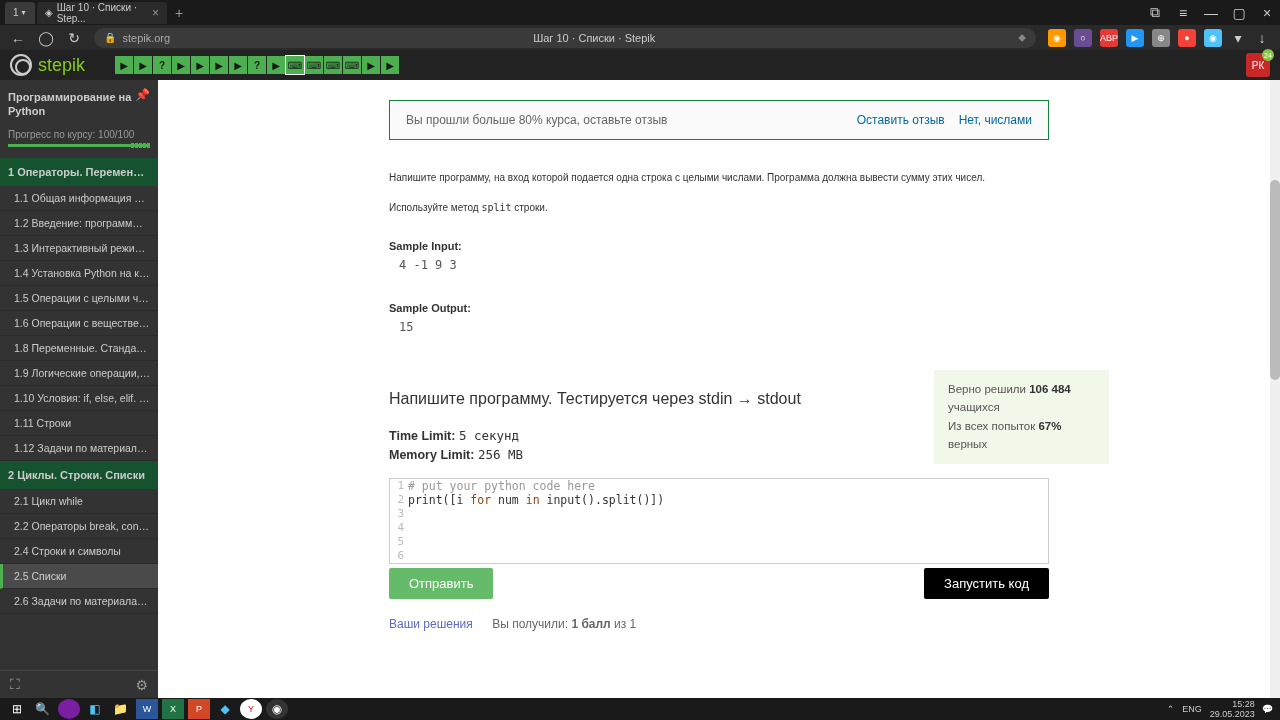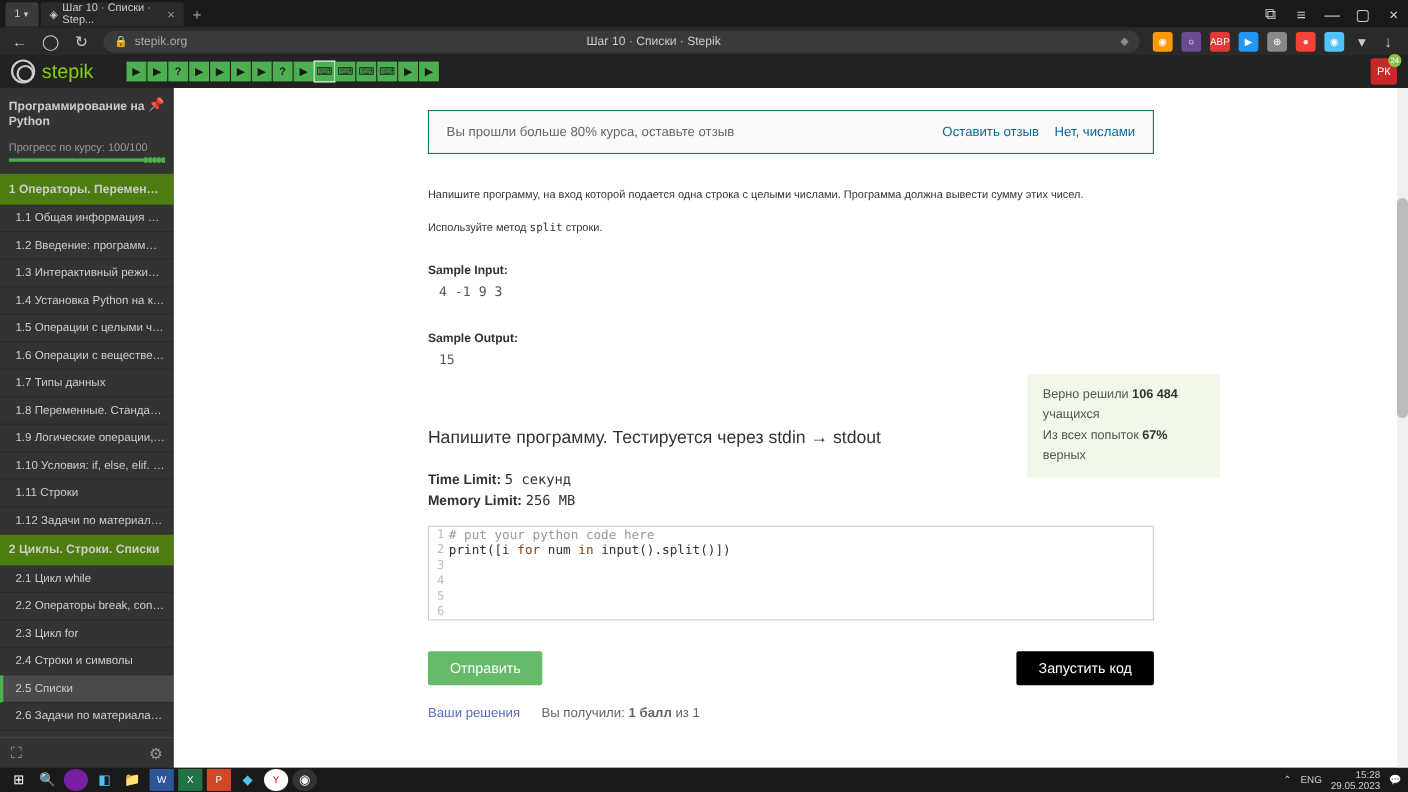--- a/index.html
+++ b/index.html
@@ -40,52 +40,52 @@
 
 .sidebar { width: 158px; background: #333; color: #ccc; font-size: 11px; overflow-y: auto; position: relative; }
 .sidebar-head { padding: 10px 8px 5px; position: relative; }
 .pin-icon { position: absolute; right: 8px; top: 8px; color: #999; font-size: 12px; }
 .course-title { font-weight: bold; margin-bottom: 10px; line-height: 1.3; }
 .progress-label { font-size: 10px; color: #999; margin-bottom: 4px; }
 .progress-bar { height: 3px; background: #555; position: relative; margin-bottom: 6px; }
 .progress-fill { height: 100%; background: #4caf50; }
 .progress-dots { position: absolute; right: 0; top: -1px; display: flex; gap: 1px; }
 .progress-dots span { width: 3px; height: 5px; background: #4caf50; }
-.section-hdr { padding: 8px; font-weight: bold; background: #4d7c0f; cursor: pointer; white-space: nowrap; overflow: hidden; text-overflow: ellipsis; }
+.section-hdr { padding: 8px; font-weight: bold; background: #14532d; cursor: pointer; white-space: nowrap; overflow: hidden; text-overflow: ellipsis; }
 .lesson-item { padding: 6px 8px 6px 14px; cursor: pointer; white-space: nowrap; overflow: hidden; text-overflow: ellipsis; font-size: 10.5px; border-bottom: 1px solid #2a2a2a; }
 .lesson-item.active { background: #4a4a4a; border-left: 3px solid #4caf50; padding-left: 11px; }
 .sidebar-footer { position: absolute; bottom: 0; left: 0; right: 0; height: 28px; background: #333; display: flex; align-items: center; justify-content: space-between; padding: 0 10px; border-top: 1px solid #444; }
 .sidebar-footer span { color: #999; cursor: pointer; font-size: 14px; }
 
 
 .content { flex: 1; background: #fff; overflow-y: auto; padding: 20px 0; color: #333; position: relative; }
 .content-inner { max-width: 700px; margin: 0 auto; padding: 0 20px; }
 .breadcrumb { font-size: 13px; margin-bottom: 20px; color: #555; }
 .breadcrumb b { color: #333; margin-right: 12px; }
 .breadcrumb span { margin-right: 12px; color: #888; }
 .review-box { background: #fafafa; border: 1px solid #15803d; padding: 12px 16px; font-size: 12px; display: flex; align-items: center; margin-bottom: 30px; }
 .review-box .msg { flex: 1; color: #666; }
 .review-box a { color: #0369a1; text-decoration: none; margin-left: 14px; font-size: 12px; }
 .problem-text { font-size: 10px; line-height: 1.6; margin-bottom: 14px; }
 .problem-text code { font-family: monospace; }
 .sample-label { font-weight: bold; font-size: 11px; margin-top: 24px; }
 .sample-value { font-family: monospace; font-size: 12px; padding: 6px 10px; color: #555; }
-.stats-box { float: right; background: #f1f8e9; padding: 10px 14px; font-size: 11.5px; line-height: 1.6; color: #555; margin-right: -60px; width: 175px; }
+.stats-box { float: right; background: #f1f8e9; padding: 10px 14px; font-size: 11.5px; line-height: 1.6; color: #555; margin-top: 30px; margin-right: -60px; width: 175px; }
 .stats-box b { color: #333; }
 .task-title { font-size: 16px; font-weight: normal; margin-top: 50px; margin-bottom: 20px; clear: left; }
 .limits { font-size: 12.5px; margin-bottom: 4px; }
 .limits b { font-weight: bold; }
 .limits .mono { font-family: monospace; }
 .code-editor { border: 1px solid #ccc; margin-top: 16px; font-family: monospace; font-size: 11.5px; background: #fff; }
 .code-line { display: flex; }
 .line-num { width: 18px; text-align: right; padding-right: 4px; color: #bbb; user-select: none; font-size: 11px; line-height: 14px; }
 .line-code { flex: 1; line-height: 14px; white-space: pre; }
 .comment { color: #999; }
 .kw { color: #8b4513; }
-.btn-row { display: flex; margin-top: 28px; gap: 10px; }
+.btn-row { display: flex; margin-top: 4px; gap: 10px; }
 .btn-submit { background: #66bb6a; color: white; border: none; padding: 8px 20px; font-size: 13px; cursor: pointer; border-radius: 2px; }
 .btn-run { background: #000; color: white; border: none; padding: 8px 20px; font-size: 13px; cursor: pointer; margin-left: auto; border-radius: 2px; }
 .solutions-row { margin-top: 18px; font-size: 12px; color: #666; }
 .solutions-row a { color: #5c6bc0; text-decoration: none; margin-right: 16px; }
 
 
 .scrollbar-track { position: absolute; right: 0; top: 0; width: 10px; height: 100%; background: #f0f0f0; }
 .scrollbar-thumb { position: absolute; right: 0; top: 100px; width: 10px; height: 200px; background: #bbb; border-radius: 5px; }
 
 
@@ -188,32 +188,30 @@
       </div>
     </div>
     <div class="section-hdr">1  Операторы. Переменны...</div>
     <div id="lessons1">
         <div class="lesson-item">1.1  Общая информация о ...</div>
         <div class="lesson-item">1.2  Введение: программы ...</div>
         <div class="lesson-item">1.3  Интерактивный режим...</div>
         <div class="lesson-item">1.4  Установка Python на ко...</div>
         <div class="lesson-item">1.5  Операции с целыми чи...</div>
         <div class="lesson-item">1.6  Операции с веществен...</div>
-        <div class="lesson-item">1.7  Типы данных</div>
         <div class="lesson-item">1.8  Переменные. Стандарт...</div>
         <div class="lesson-item">1.9  Логические операции, ...</div>
         <div class="lesson-item">1.10  Условия: if, else, elif. Б...</div>
         <div class="lesson-item">1.11  Строки</div>
         <div class="lesson-item">1.12  Задачи по материала...</div>
       </div>
     <div class="section-hdr">2  Циклы. Строки. Списки</div>
     <div id="lessons2">
         <div class="lesson-item">2.1  Цикл while</div>
         <div class="lesson-item">2.2  Операторы break, conti...</div>
-        <div class="lesson-item">2.3  Цикл for</div>
         <div class="lesson-item">2.4  Строки и символы</div>
         <div class="lesson-item active">2.5  Списки</div>
         <div class="lesson-item">2.6  Задачи по материалам...</div>
       </div>
     <div class="sidebar-footer">
       <span>⛶</span>
       <span>⚙</span>
     </div>
   </div>
 

